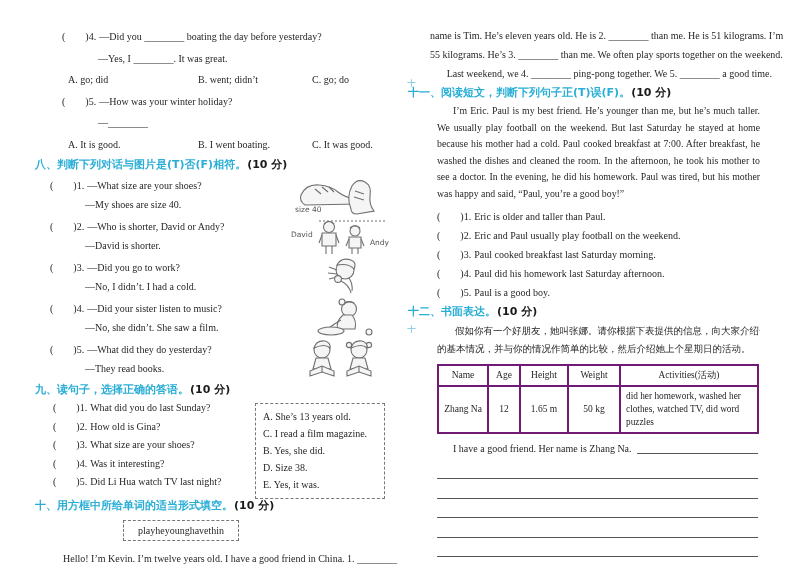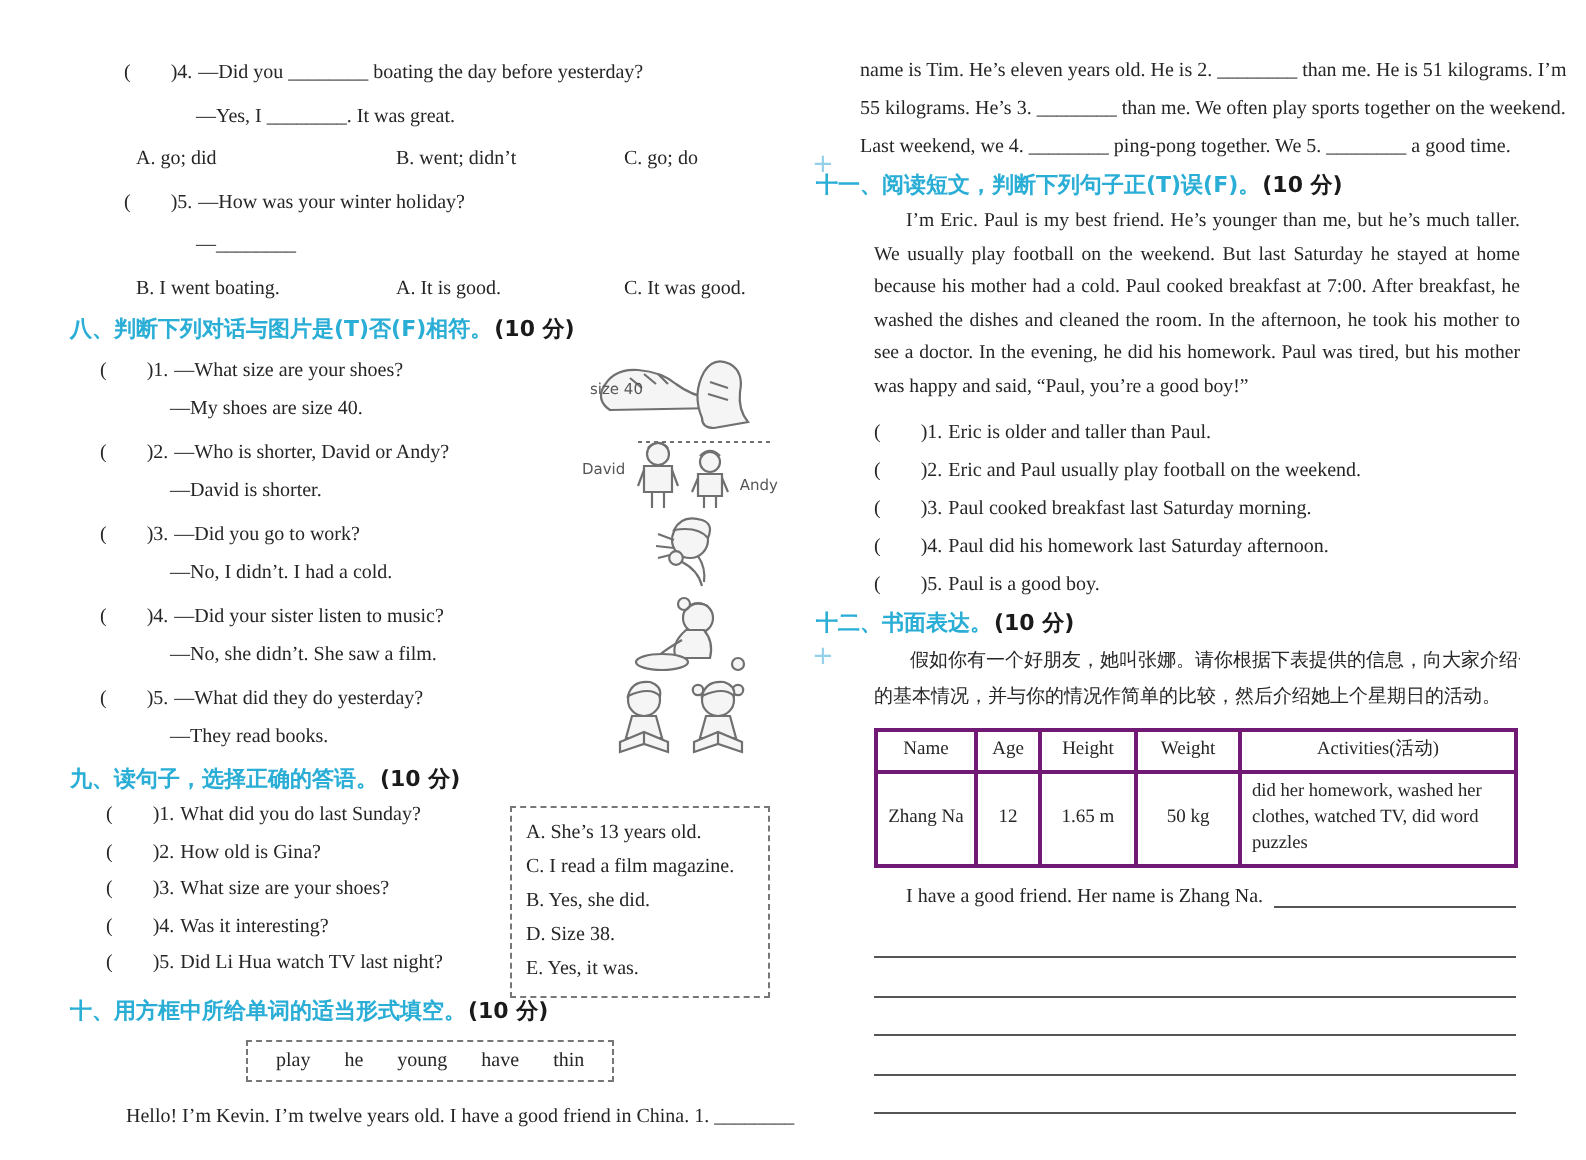--- a/index.html
+++ b/index.html
@@ -23,34 +23,34 @@
                color:#2aaed6; line-height:15px; margin-top:2px; white-space:nowrap; }
   .sec-title .score { color:#1a1a1a; margin-left:1px; }
 
   .s8list { margin-top:3px; }
   .s8item { position:relative; height:41px; padding-left:15px; padding-top:1px; }
   .s8item .line { line-height:19px; }
   .s8item .a { padding-left:35px; }
   .pic { position:absolute; right:2px; top:0; width:100px; height:40px; }
   .pic svg { width:100%; height:100%; display:block; }
   .pic-label { position:absolute; font-family:"DejaVu Sans","Liberation Sans",sans-serif; font-size:7.5px; color:#555; }
-  .lab-size { left:6px; bottom:16px; }
+  .lab-size { left:6px; bottom:1px; }
   .lab-david { left:2px; top:14px; }
   .lab-andy { right:0px; top:22px; }
 
   .s9wrap { position:relative; margin-top:2px; }
   .s9q { padding-left:18px; line-height:18.6px; white-space:nowrap; }
   .ansbox { position:absolute; right:6px; top:4px; width:130px; border:1px dashed #777; padding:4px 7px 5px; background:#fff; }
   .ansbox div { line-height:17px; white-space:nowrap; font-size:10px; }
 
-  .wordbox { display:flex; gap:17px; border:1px dashed #777; width:max-content; margin:7px 0 0 88px; padding:2px 14px; line-height:15px; }
+  .wordbox { display:flex; gap:0; border:1px dashed #777; width:max-content; margin:7px 0 0 88px; padding:2px 14px; line-height:15px; }
   .kevin { margin-top:10px; padding-left:28px; line-height:15px; white-space:nowrap; }
 
   .cloze { margin-left:22px; }
-  .cloze div { line-height:19px; white-space:nowrap; }
+  .cloze div { line-height:19px; white-space:nowrap;text-align:right; }
   .passage { margin:3px 12px 0 29px; text-indent:16px; text-align:justify; line-height:16.6px; font-size:9.8px; }
   .s11list { margin-top:4px; }
   .s11item { padding-left:29px; line-height:19px; white-space:nowrap; }
   .intro { margin:3px 12px 0 29px; font-size:9.5px; }
   .intro div { line-height:18.5px; white-space:nowrap; overflow:hidden; }
   .intro .i1 { text-indent:18px; }
 
   .ztable { border-collapse:collapse; margin:5px 14px 0 29px; width:322px; table-layout:fixed; }
   .ztable th,.ztable td { border:2px solid #701a75; font-weight:normal; text-align:center; padding:2px 3px; font-size:9.5px; line-height:12px; }
   .ztable td.act,.ztable th.act { text-align:left; padding:3px 5px; font-size:9.3px; line-height:13px; }
@@ -84,22 +84,22 @@
         <span>A. go; did</span>
         <span>B. went; didn’t</span>
         <span>C. go; do</span>
       </div>
     </div>
 
     <div class="mcitem">
       <div class="line"><span class="blank">(&nbsp;&nbsp;&nbsp;&nbsp;&nbsp;&nbsp;&nbsp;&nbsp;)</span><span>5.</span><span class="qt">—How was your winter holiday?</span></div>
       <div class="line l2">—________</div>
       <div class="mcopts">
+        <span>A. It is good.</span>
         <span>B. I went boating.</span>
-        <span>A. It is good.</span>
         <span>C. It was good.</span>
       </div>
     </div>
 
     <div class="sec-title"><span>八、判断下列对话与图片是(T)否(F)相符。</span><span class="score">(10 分)</span></div>
 
     <div class="s8list">
 
       <div class="s8item">
         <div class="line"><span class="blank">(&nbsp;&nbsp;&nbsp;&nbsp;&nbsp;&nbsp;&nbsp;&nbsp;)</span><span>1.</span><span class="qt">—What size are your shoes?</span></div>

